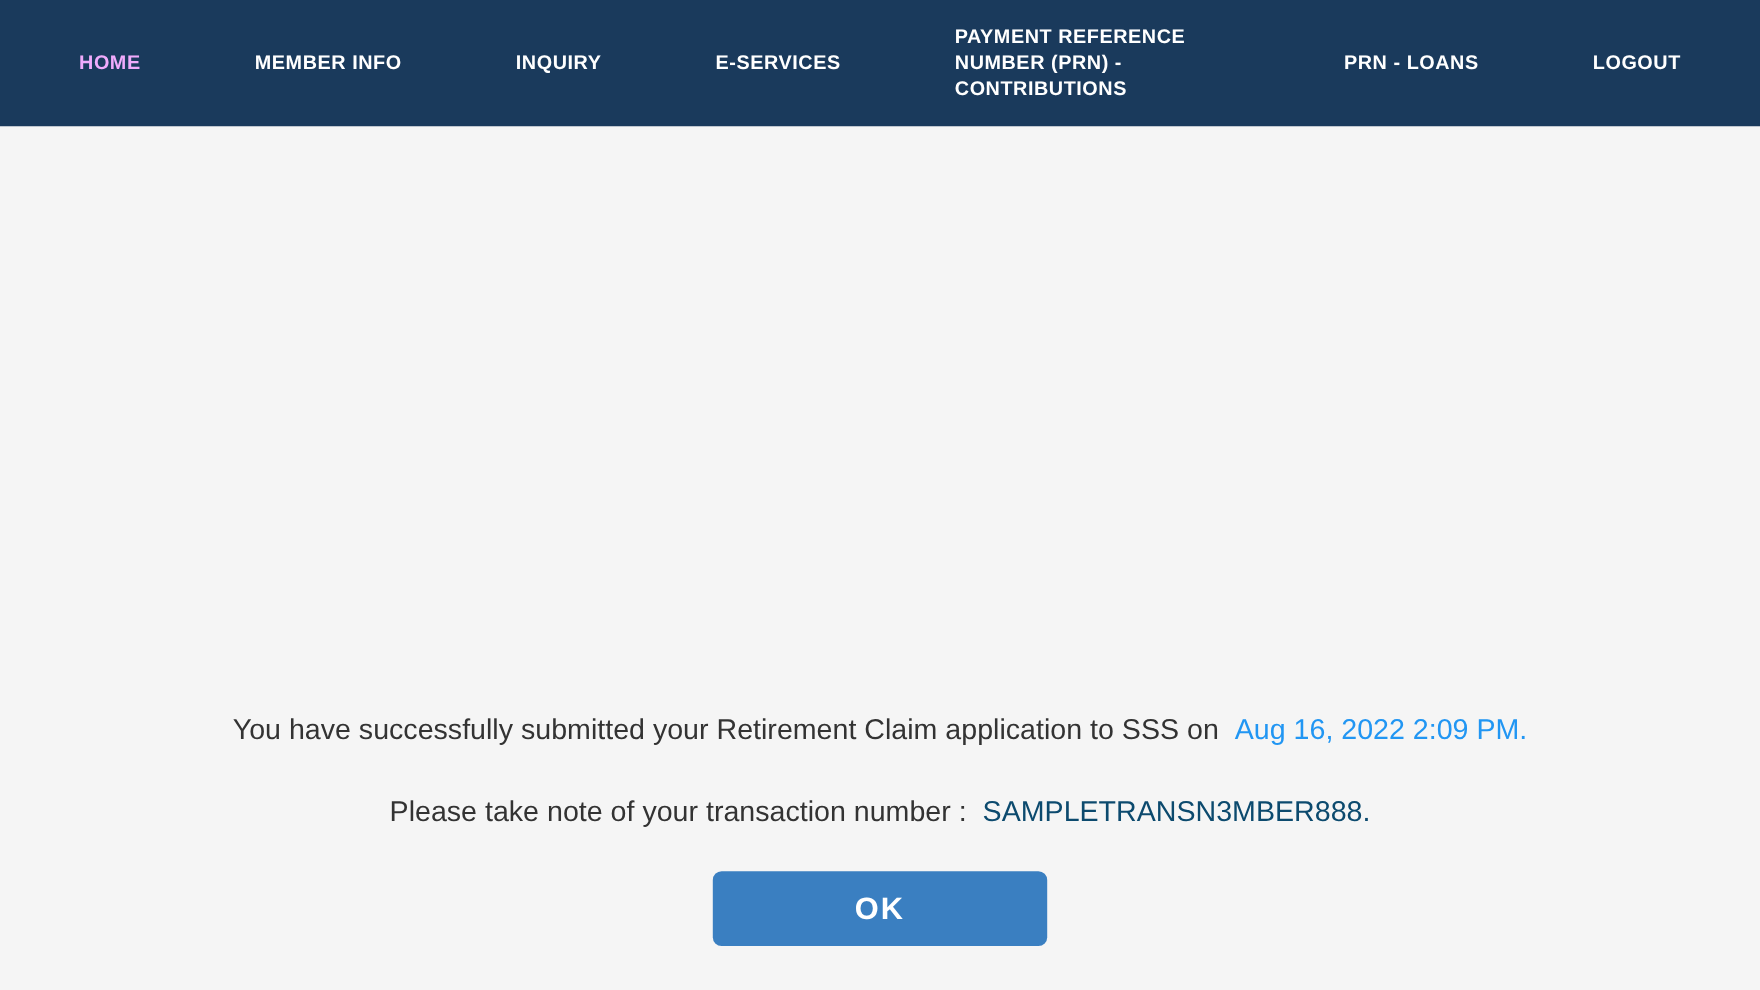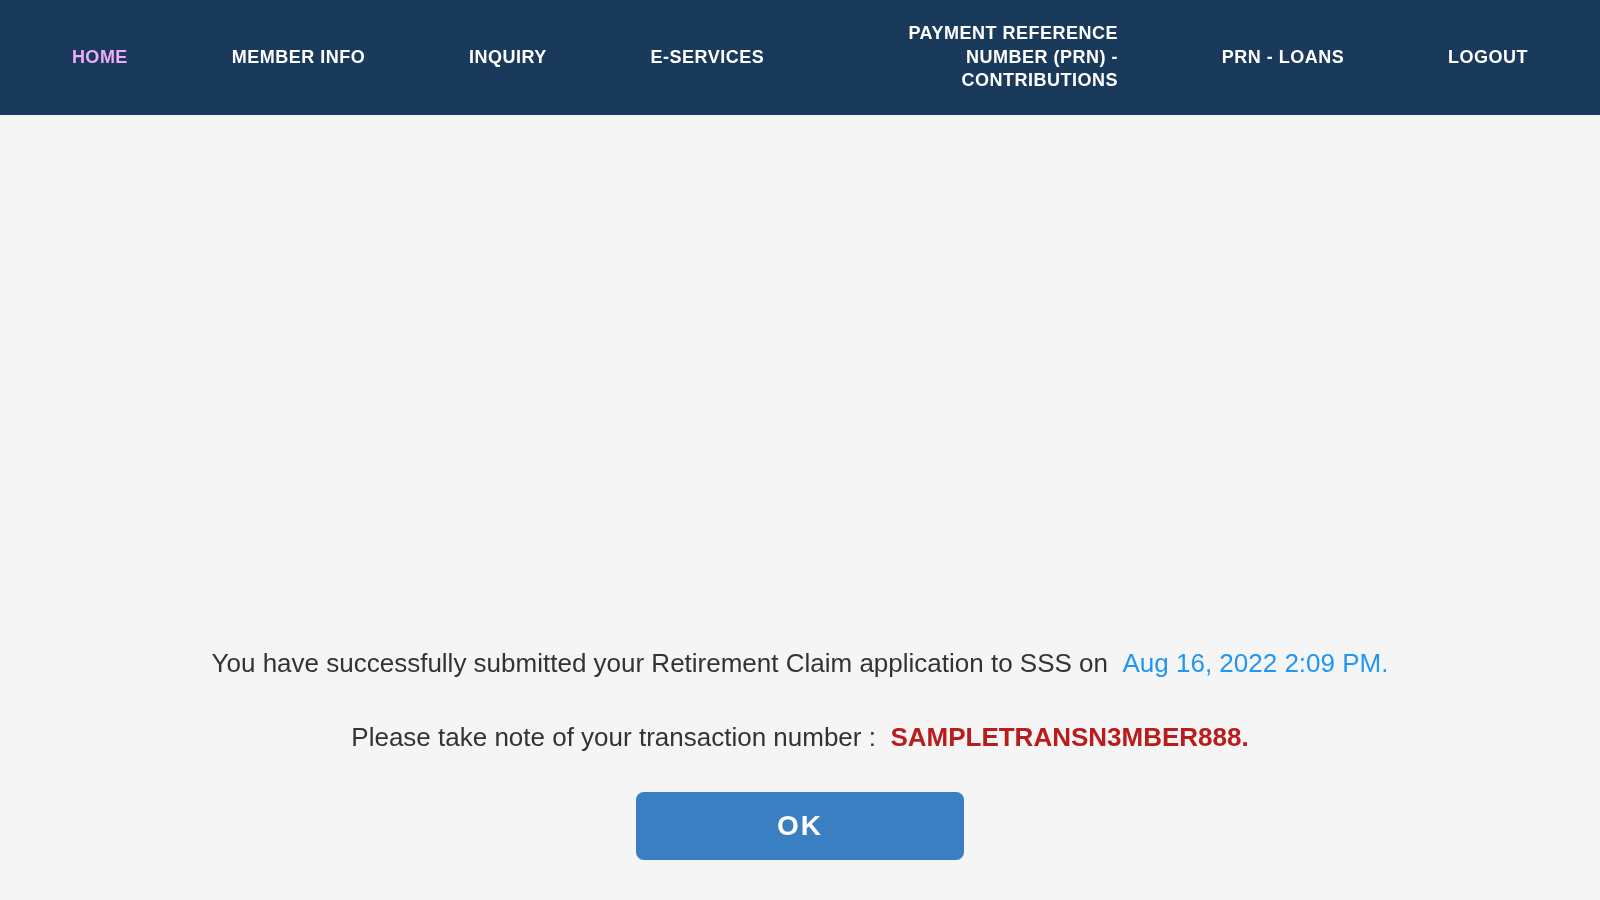--- a/index.html
+++ b/index.html
@@ -34,21 +34,21 @@
       padding: 0 20px;
     }
 
     .nav-item {
       color: #ffffff;
       font-size: 18px;
       font-weight: 700;
       text-transform: uppercase;
       cursor: pointer;
       padding: 10px 15px;
-      text-align: right;
+      text-align: left;
       letter-spacing: 0.5px;
     }
 
     .nav-item.highlight {
       color: #f0abfc;
     }
 
     .nav-item.prn {
       max-width: 280px;
       line-height: 1.3;
@@ -82,41 +82,41 @@
     }
 
     .transaction-line {
       font-size: 26px;
       color: #333333;
       margin-bottom: 35px;
       line-height: 1.5;
     }
 
     .transaction-line .transaction-number {
-      color: #b91c1c;
-      font-weight: 700;
+      color: #0c4a6e;
+      font-weight: 400;
     }
 
     .verify-line {
       font-size: 26px;
       color: #333333;
       margin-bottom: 60px;
       line-height: 1.6;
       max-width: 1150px;
     }
 
     .ok-button {
       background-color: #3a7fc1;
       color: #ffffff;
       border: none;
       border-radius: 8px;
       font-size: 28px;
       font-weight: 700;
       padding: 18px 0;
-      width: 328px;
+      width: 304px;
       cursor: pointer;
       letter-spacing: 2px;
       display: block;
       margin: 0 auto;
     }
   </style>
 </head>
 <body>
 
 <nav>

